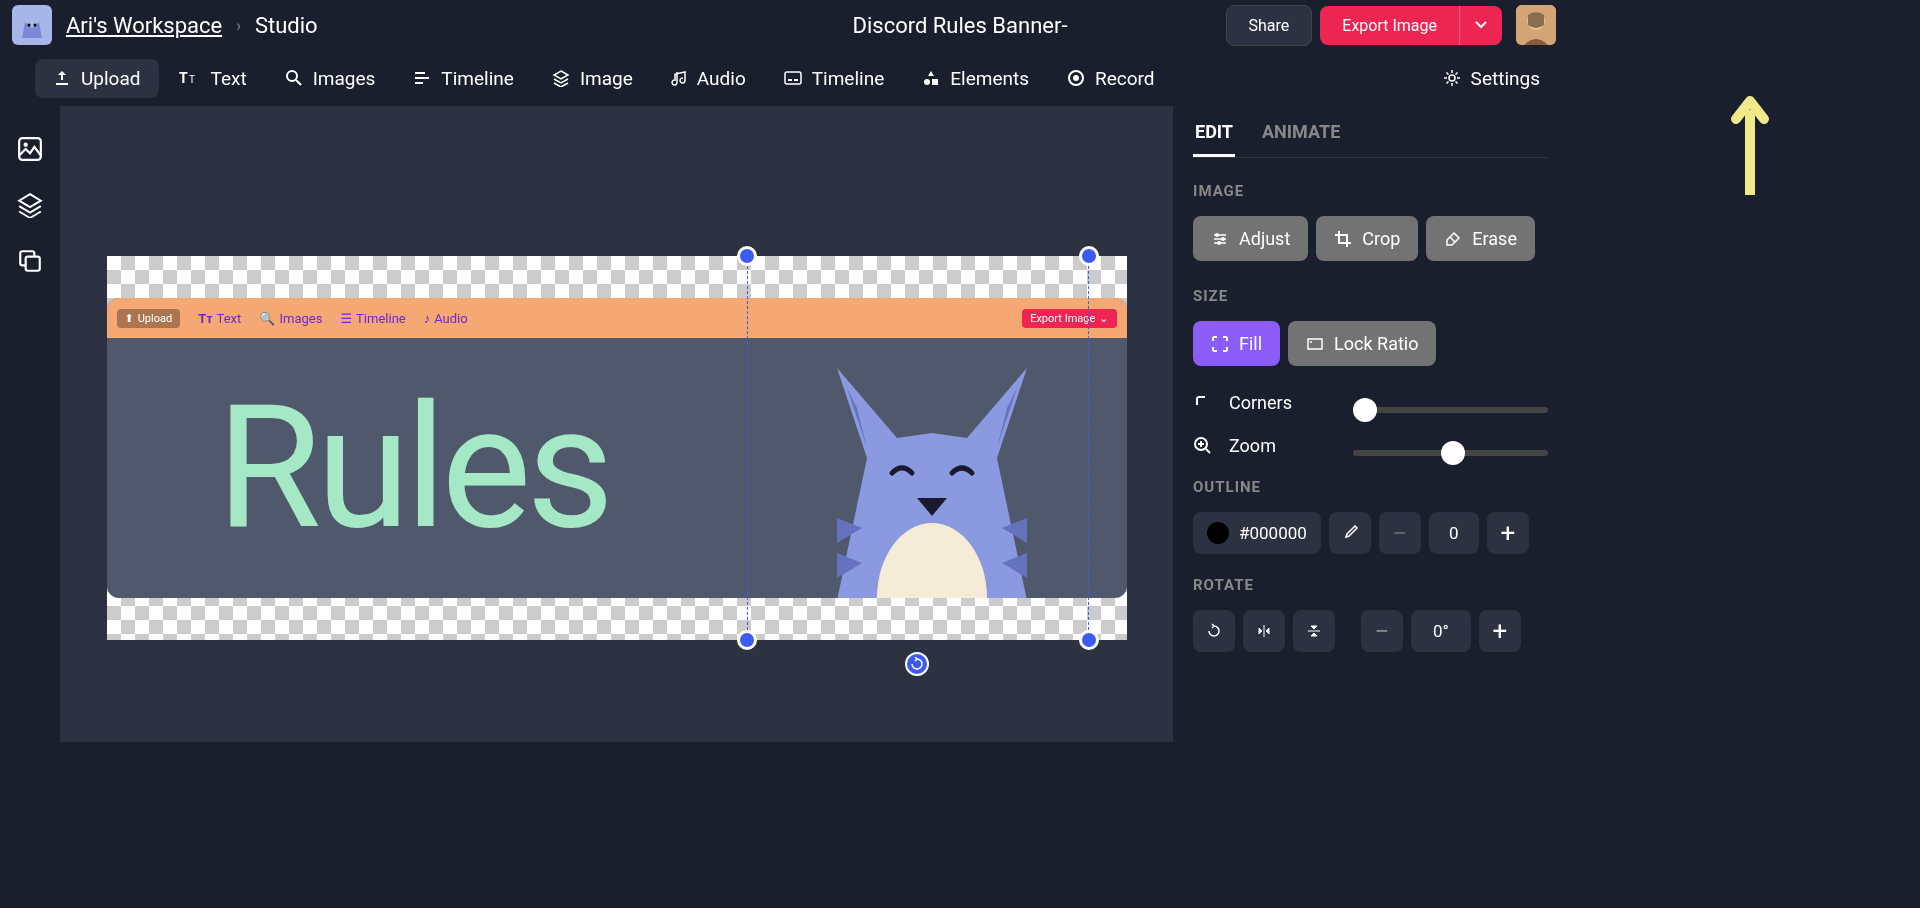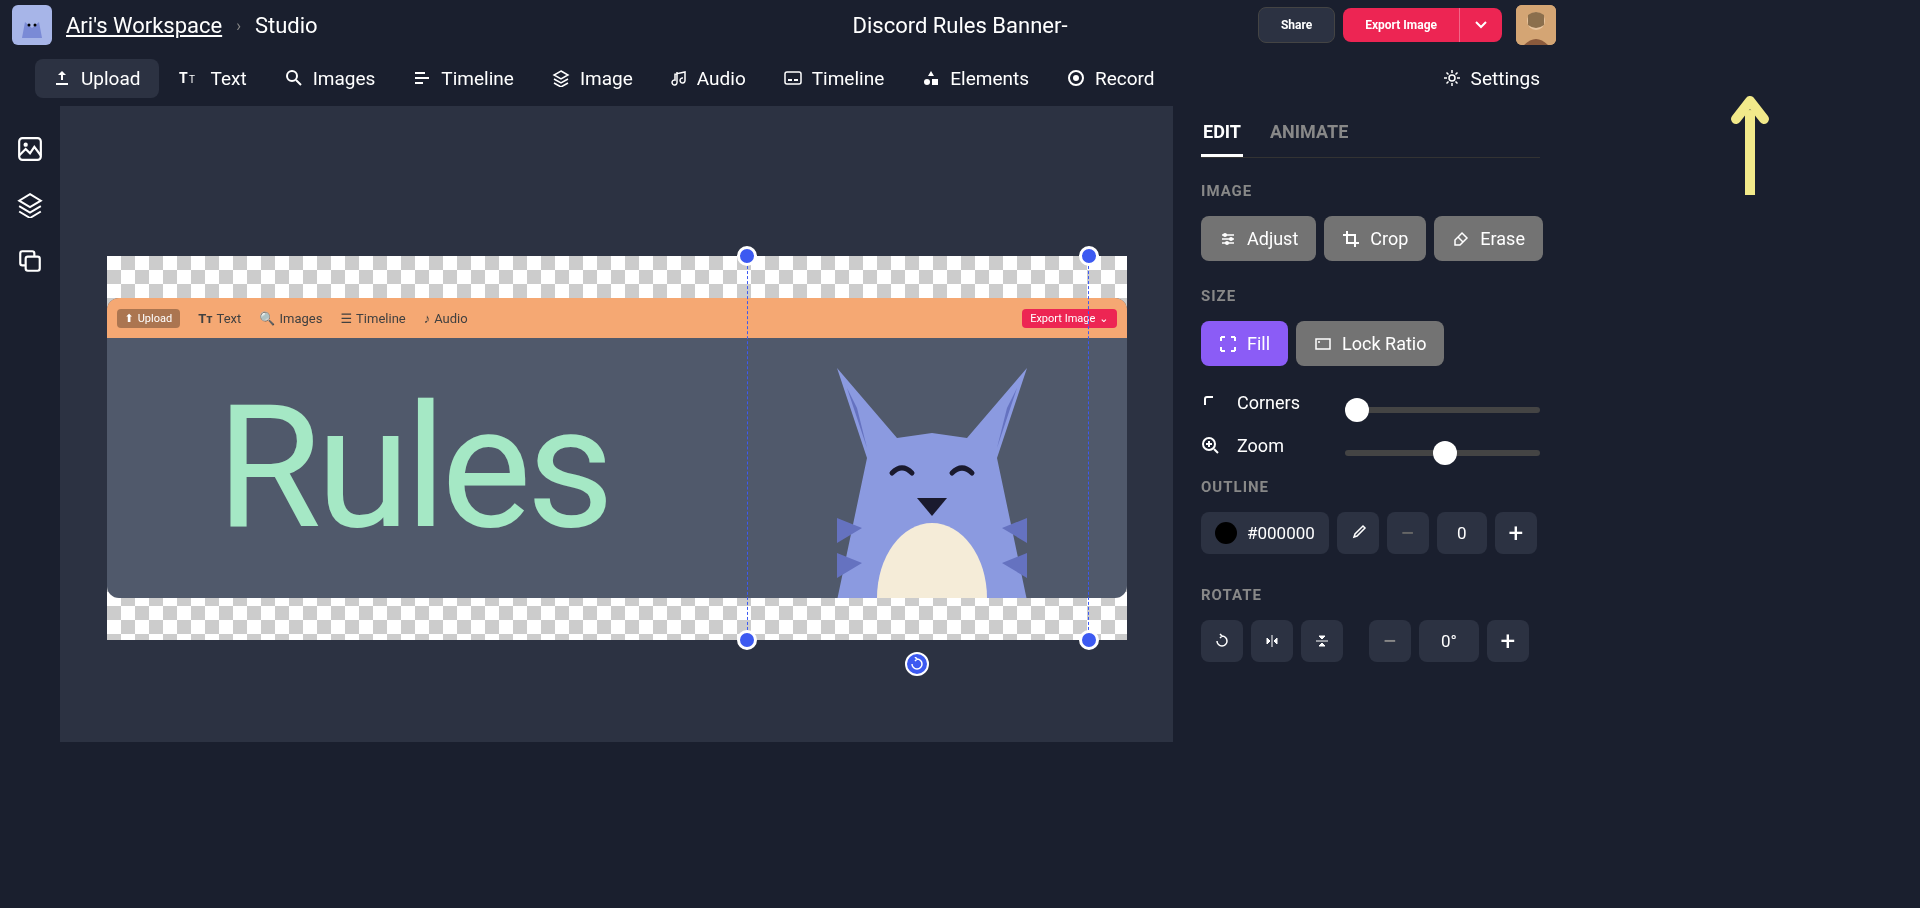--- a/index.html
+++ b/index.html
@@ -5,51 +5,51 @@
 *{margin:0;padding:0;box-sizing:border-box;font-family:-apple-system,BlinkMacSystemFont,"Segoe UI",Roboto,sans-serif}
 body{background:#1a1f2e;color:#fff;overflow:hidden;width:1568px;height:742px}
 .topbar{display:flex;align-items:center;height:50px;padding:0 6px;gap:8px}
 .avatar,.av2{width:40px;height:40px;border-radius:6px;background:#a7b5e8;display:flex;align-items:center;justify-content:center;margin:0 6px}
 .av2{background:#d4a574;border-radius:6px;overflow:hidden}
 .ws{text-decoration:underline;font-size:22px;color:#fff}
 .bc-sep{margin:0 6px;color:#888}
 .studio{font-size:22px;color:#fff}
 .title{font-size:22px;color:#fff;position:absolute;left:50%;transform:translateX(-50%)}
 .flex-grow{flex:1}
-.btn{padding:10px 22px;border-radius:8px;font-size:12px;font-weight:700;cursor:pointer;border:none}
+.btn{padding:10px 22px;border-radius:8px;font-size:16px;font-weight:400;cursor:pointer;border:none}
 .btn-share{background:#2c3242;color:#fff;border:1px solid #444}
 .btn-export{background:#ed2553;color:#fff;border-radius:8px 0 0 8px}
 .btn-drop{background:#ed2553;color:#fff;border-radius:0 8px 8px 0;padding:10px 14px;border-left:1px solid rgba(255,255,255,.3)}
 .toolbar{display:flex;align-items:center;height:56px;padding:0 10px 0 35px;gap:2px}
 .tool{display:flex;align-items:center;gap:10px;padding:8px 18px;border-radius:8px;font-size:19px;cursor:pointer;color:#fff}
 .tool.active{background:#2c3242}
 .tool.settings{margin-left:auto}
 .main{display:flex;height:636px}
 .leftbar{width:60px;display:flex;flex-direction:column;align-items:center;gap:30px;padding-top:30px}
 .licon{width:26px;height:26px;cursor:pointer;color:#fff}
 .canvas-area{flex:1;background:#2c3242;position:relative;display:flex;align-items:flex-start;justify-content:center;padding-top:150px}
 .canvas{position:relative;width:1020px;height:384px}
 .checker{position:absolute;inset:0;background-image:linear-gradient(45deg,#ccc 25%,transparent 25%),linear-gradient(-45deg,#ccc 25%,transparent 25%),linear-gradient(45deg,transparent 75%,#ccc 75%),linear-gradient(-45deg,transparent 75%,#ccc 75%);background-size:28px 28px;background-position:0 0,0 14px,14px -14px,-14px 0;background-color:#fff}
 .banner{position:absolute;top:42px;left:0;right:0;bottom:42px;background:#50596b;border-radius:12px;overflow:hidden}
 .banner-top{height:40px;background:#f5a873;display:flex;align-items:center;padding:0 10px;gap:18px;font-size:13px}
 .bt-btn{background:rgba(0,0,0,.3);border-radius:4px;padding:3px 8px;color:#fff;display:flex;align-items:center;gap:4px;font-size:11px}
-.bt-item{color:#404040;display:flex;align-items:flex-end;gap:4px}
+.bt-item{color:#6d28d9;display:flex;align-items:flex-end;gap:4px}
 .bt-export{background:#ed2553;border-radius:4px;padding:3px 8px;color:#fff;margin-left:auto;font-size:11px;display:flex;align-items:center;gap:4px}
 .rules-text{position:absolute;top:70px;left:110px;font-size:170px;color:#a5e8c5;font-weight:400;letter-spacing:-5px}
 .cat{position:absolute;top:20px;right:80px;width:230px;height:340px}
 .handle{position:absolute;width:20px;height:20px;border-radius:50%;background:#3d5af1;border:3px solid #fff}
 .h-tm{top:-10px;left:630px}
 .h-tr{top:-10px;right:28px}
 .h-bm{bottom:-10px;left:630px}
 .h-br{bottom:-10px;right:28px}
 .sel-line{position:absolute;border-left:1px dashed #3d5af1;top:0;bottom:0}
 .sl1{left:640px}
 .sl2{right:38px}
 .rotate{position:absolute;bottom:-36px;left:798px;width:24px;height:24px;border-radius:50%;background:#3d5af1;border:2px solid #fff;display:flex;align-items:center;justify-content:center}
-.panel{width:395px;background:#1a1f2e;padding:15px 28px;overflow-y:auto}
+.panel{width:395px;background:#1a1f2e;padding:15px 20px;overflow-y:auto}
 .tabs{display:flex;gap:25px;border-bottom:1px solid #333;margin-bottom:24px}
 .tab{padding:0 2px 12px;font-size:18px;font-weight:700;color:#888;cursor:pointer;border-bottom:3px solid transparent}
 .tab.active{color:#fff;border-bottom-color:#fff}
 .section-label{font-size:15px;color:#888;font-weight:700;margin-bottom:16px;letter-spacing:1px}
 .btn-row{display:flex;gap:8px;margin-bottom:26px}
 .pbtn{background:#737373;border-radius:8px;padding:12px 18px;display:flex;align-items:center;gap:10px;font-size:18px;cursor:pointer;color:#fff}
 .pbtn.active{background:#8b5cf6}
 .prop{display:flex;align-items:flex-end;gap:16px;margin-bottom:22px}
 .prop-label{font-size:18px;flex:0 0 auto;margin-right:auto}
 .slider{flex:0 0 195px;height:6px;background:#444;border-radius:3px;position:relative}
@@ -287,21 +287,21 @@
           <circle cx="8" cy="8" r="6" stroke="#fff" stroke-width="2" fill="none"></circle>
           <path d="M8 5 L8 11 M5 8 L11 8 M13 13 L17 17" stroke="#fff" stroke-width="2"></path>
         </svg>
       <span class="prop-label">Zoom</span>
       <div class="slider">
           <div class="slider-thumb" style="left:88px"></div>
         </div>
     </div>
 
     <div class="section-label">OUTLINE</div>
-    <div class="outline-row" style="margin-bottom:32px">
+    <div class="outline-row" style="margin-bottom:22px">
       <div class="color-chip">
         <div class="swatch"></div>
         <span>#000000</span>
       </div>
       <div class="eyedrop">
         <svg width="18" height="18" viewBox="0 0 18 18">
             <path d="M14 2 L16 4 L8 12 L5 13 L6 10 Z" stroke="#fff" stroke-width="1.5" fill="none"></path>
           </svg>
       </div>
       <div class="sqbtn" style="color:#666;font-size:26px">−</div>

